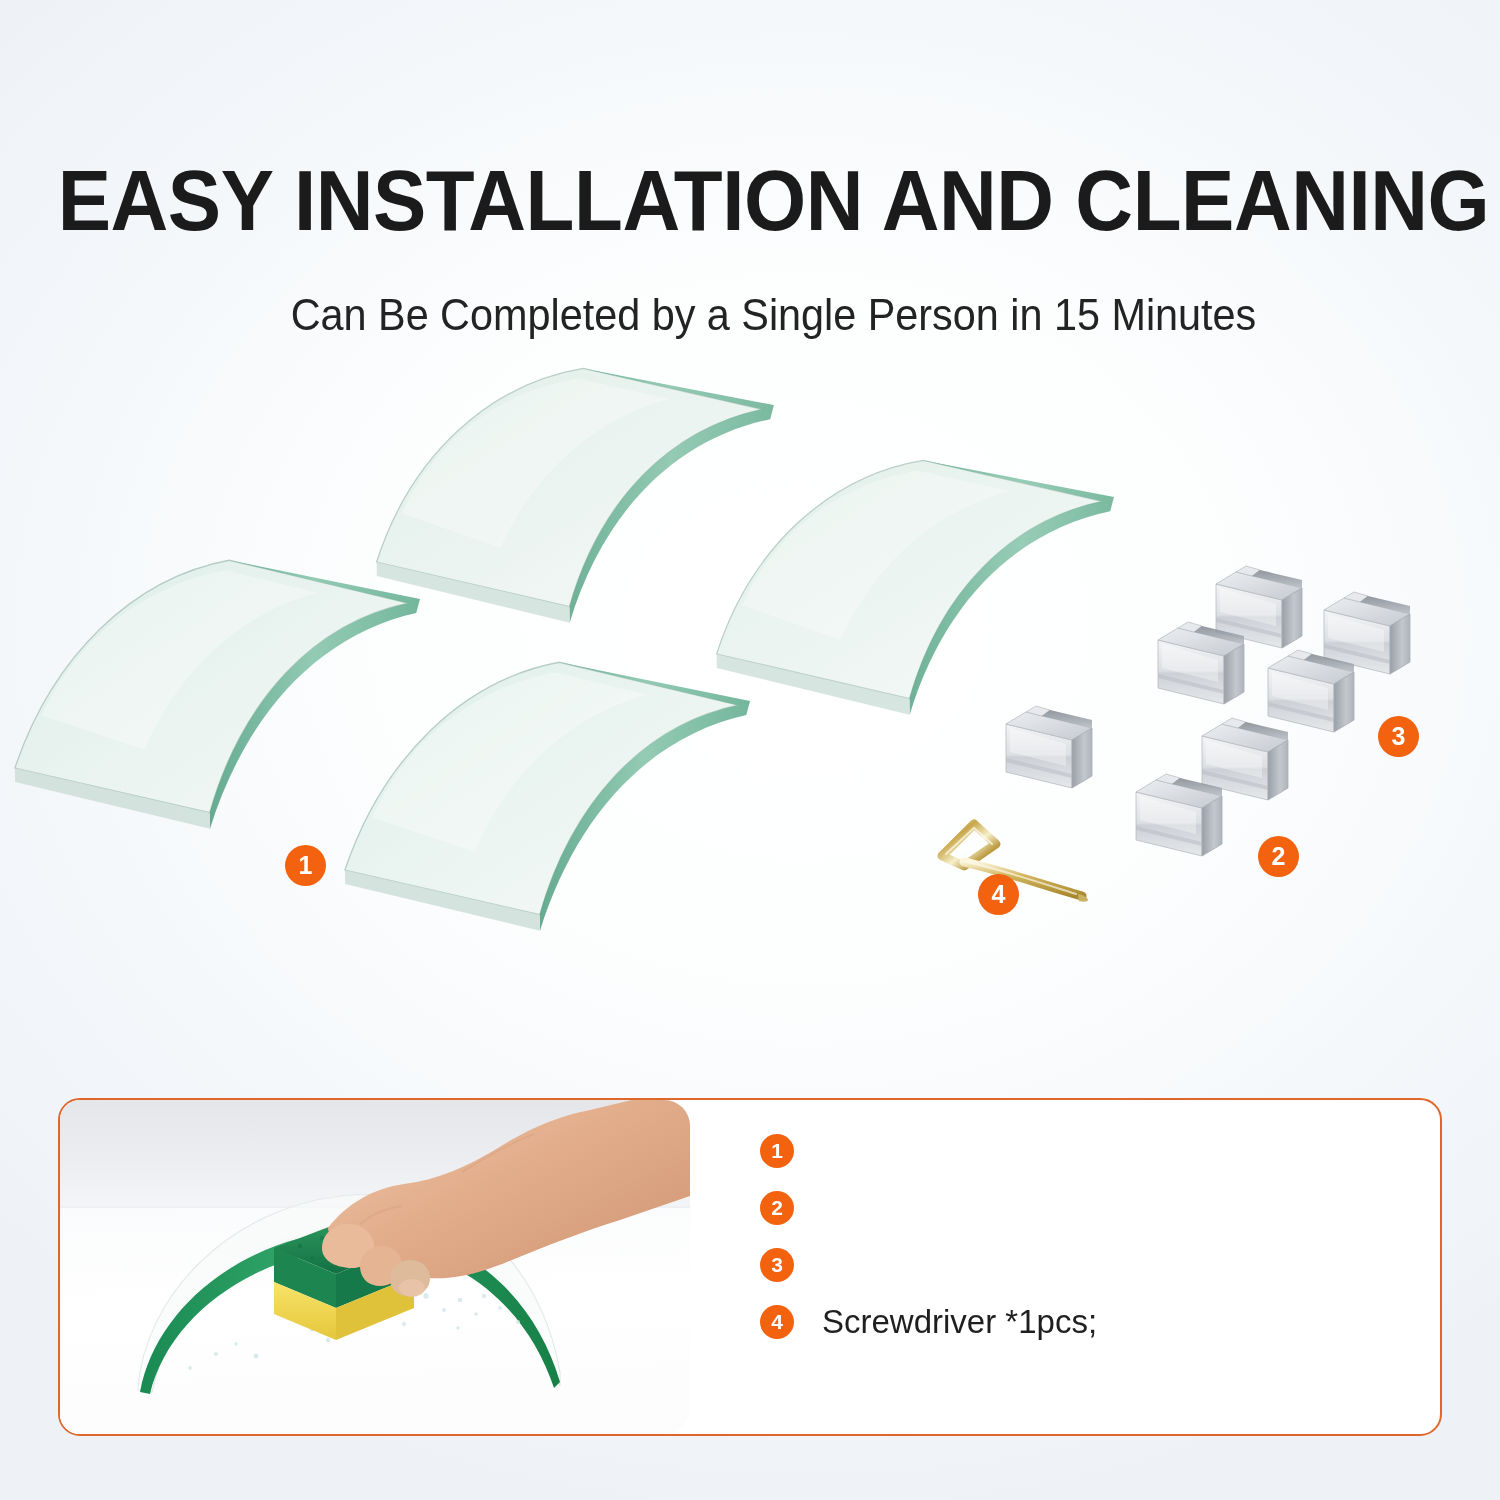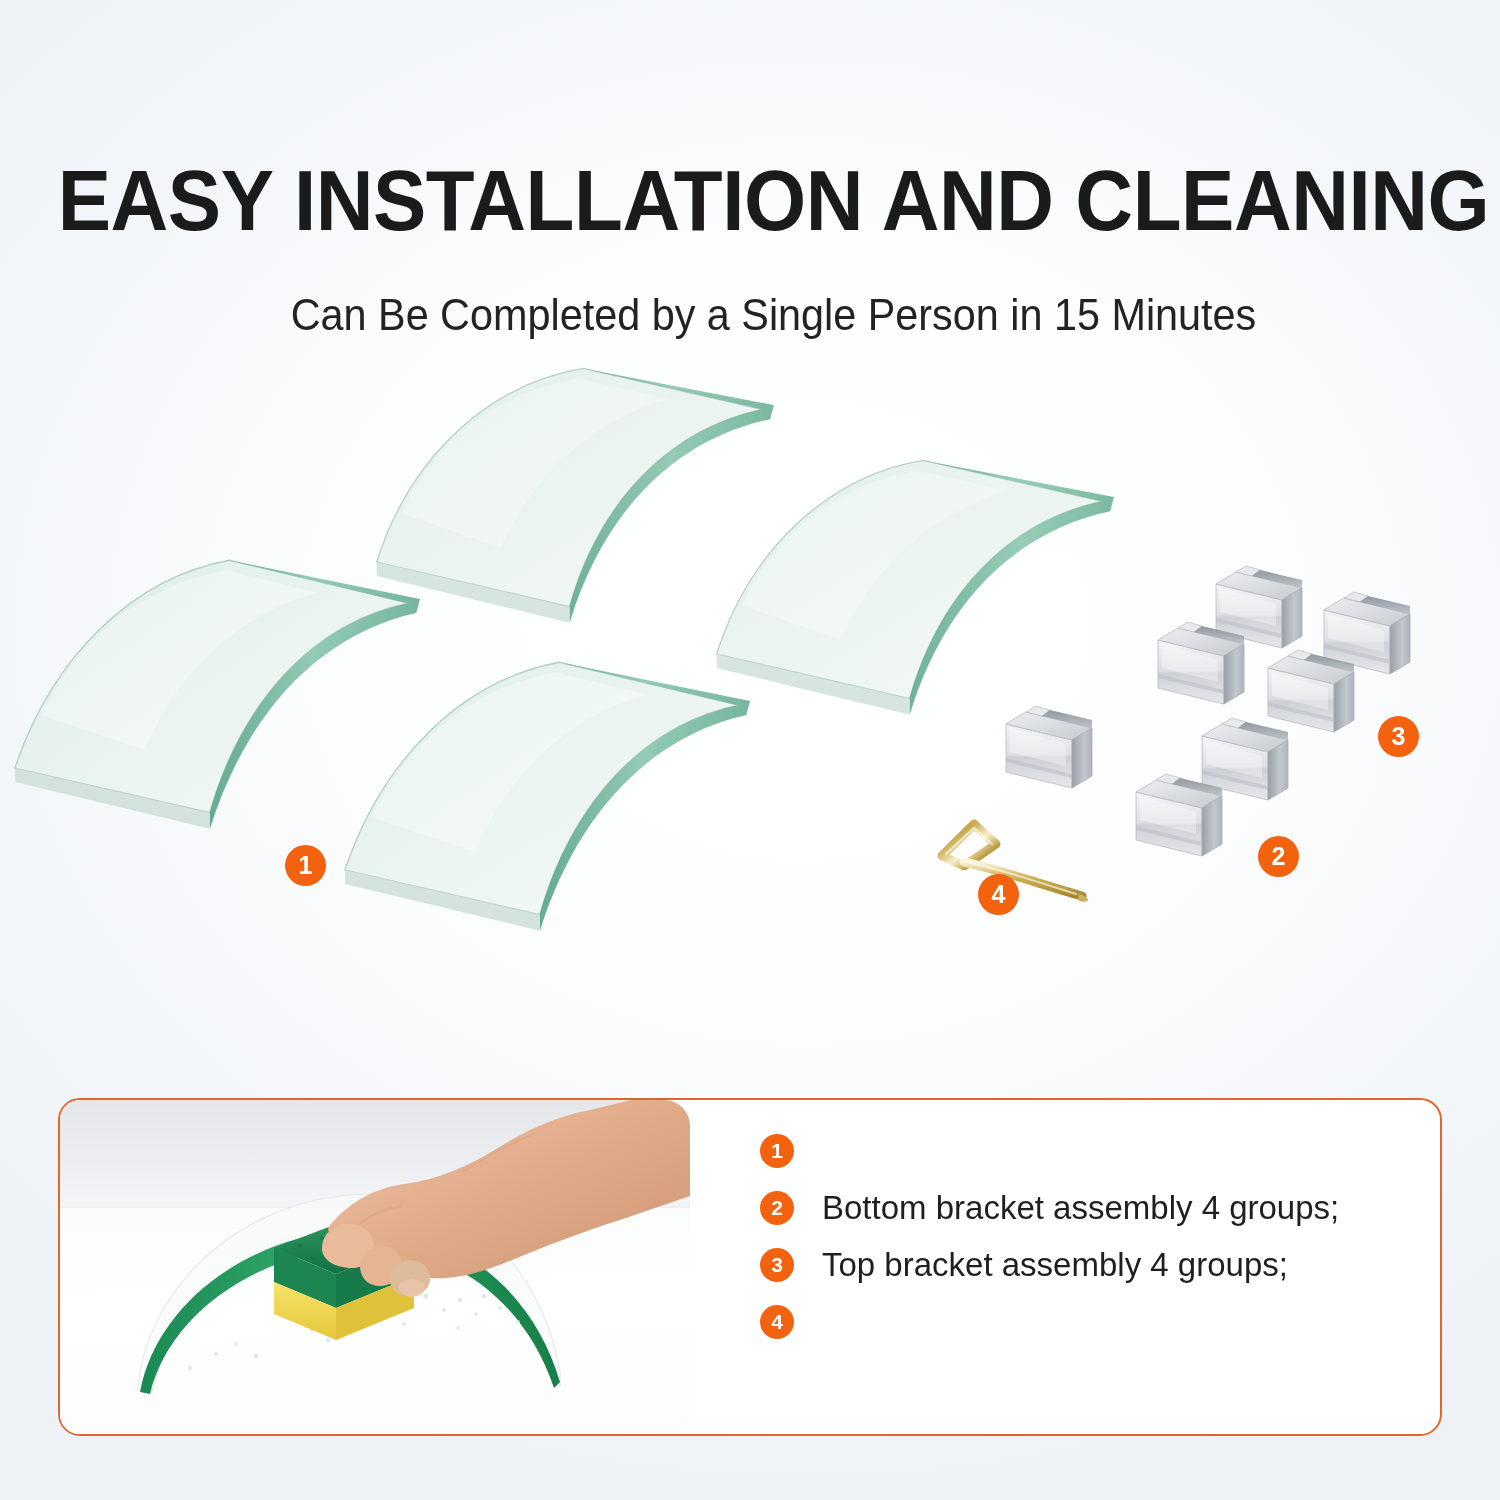--- a/index.html
+++ b/index.html
@@ -522,25 +522,24 @@
         </g>
       </svg>
     </div>
 
     <div id="legend">
       <div class="legend-row">
         <div class="legend-badge">1</div>
       </div>
       <div class="legend-row">
         <div class="legend-badge">2</div>
-        <div class="legend-text">Bottom bracket assembly 4 groups;</div>
       </div>
       <div class="legend-row">
         <div class="legend-badge">3</div>
-        <div class="legend-text">Top bracket assembly 4 groups;</div>
       </div>
       <div class="legend-row">
         <div class="legend-badge">4</div>
+        <div class="legend-text">Screwdriver *1pcs;</div>
       </div>
     </div>
 
   </div>
 </div>
 
 </body></html>

